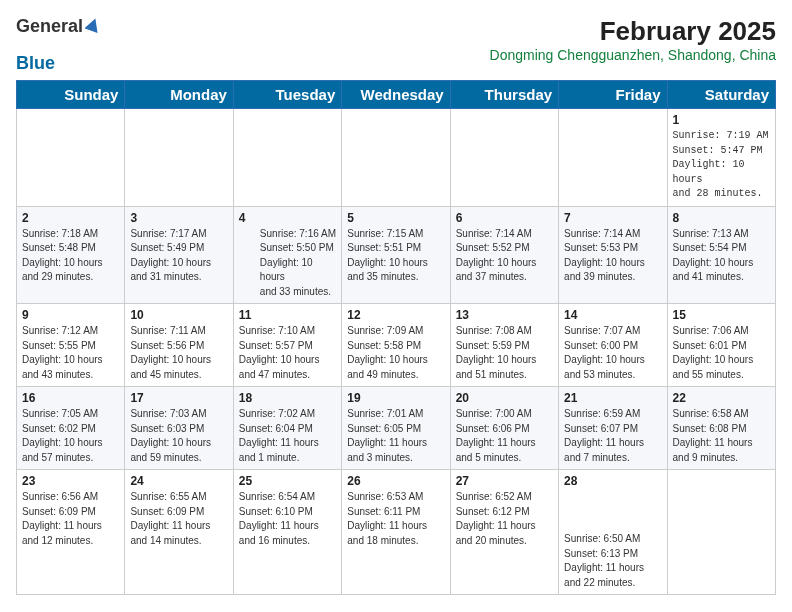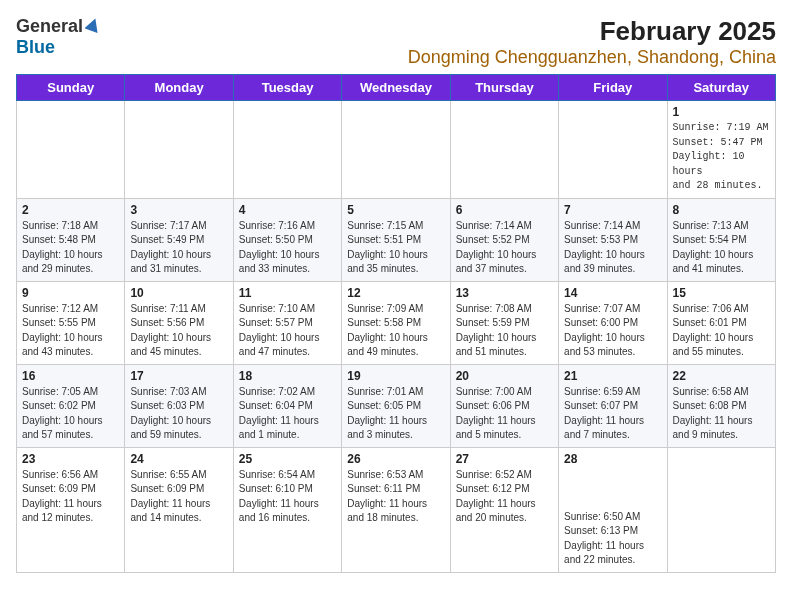--- a/index.html
+++ b/index.html
@@ -13,45 +13,46 @@
     .header {
       display: flex;
       justify-content: space-between;
       align-items: flex-start;
       margin-bottom: 4px;
     }
     .logo {
       display: flex;
       flex-direction: column;
       align-items: flex-start;
+      gap: 16px;
     }
     .title-block {
       text-align: right;
     }
     .month-year {
       font-size: 26px;
       font-weight: bold;
       color: #222;
     }
     .location {
-      font-size: 18px;
-      color: #a16207;
+      font-size: 14px;
+      color: #15803d;
       font-weight: normal;
     }
     .calendar {
       width: 100%;
       border-collapse: collapse;
       margin-top: 6px;
     }
     .calendar th {
-      background-color: #6d28d9;
+      background-color: #0369a1;
       color: #fff;
-      text-align: center;
+      text-align: right;
       padding: 5px 6px;
-      font-size: 13px;
+      font-size: 15px;
       font-weight: bold;
       border: 1px solid #2a6db5;
     }
     .calendar td {
       vertical-align: top;
       border: 1px solid #ccc;
       padding: 4px 5px;
       width: 108px;
       min-height: 80px;
       font-size: 10.5px;
@@ -143,21 +144,21 @@
         </td>
         <td>
           <span class="day-number">3</span>
           <div class="day-info" style="white-space: pre-line;">Sunrise: 7:17 AM
 Sunset: 5:49 PM
 Daylight: 10 hours
 and 31 minutes.</div>
         </td>
         <td>
           <span class="day-number">4</span>
-          <div class="day-info" style="white-space: pre-line;">Sunrise: 7:16 AM
+          <div class="day-info" style="white-space: pre-line; margin-left: 21px;">Sunrise: 7:16 AM
 Sunset: 5:50 PM
 Daylight: 10 hours
 and 33 minutes.</div>
         </td>
         <td>
           <span class="day-number">5</span>
           <div class="day-info" style="white-space: pre-line;">Sunrise: 7:15 AM
 Sunset: 5:51 PM
 Daylight: 10 hours
 and 35 minutes.</div>

